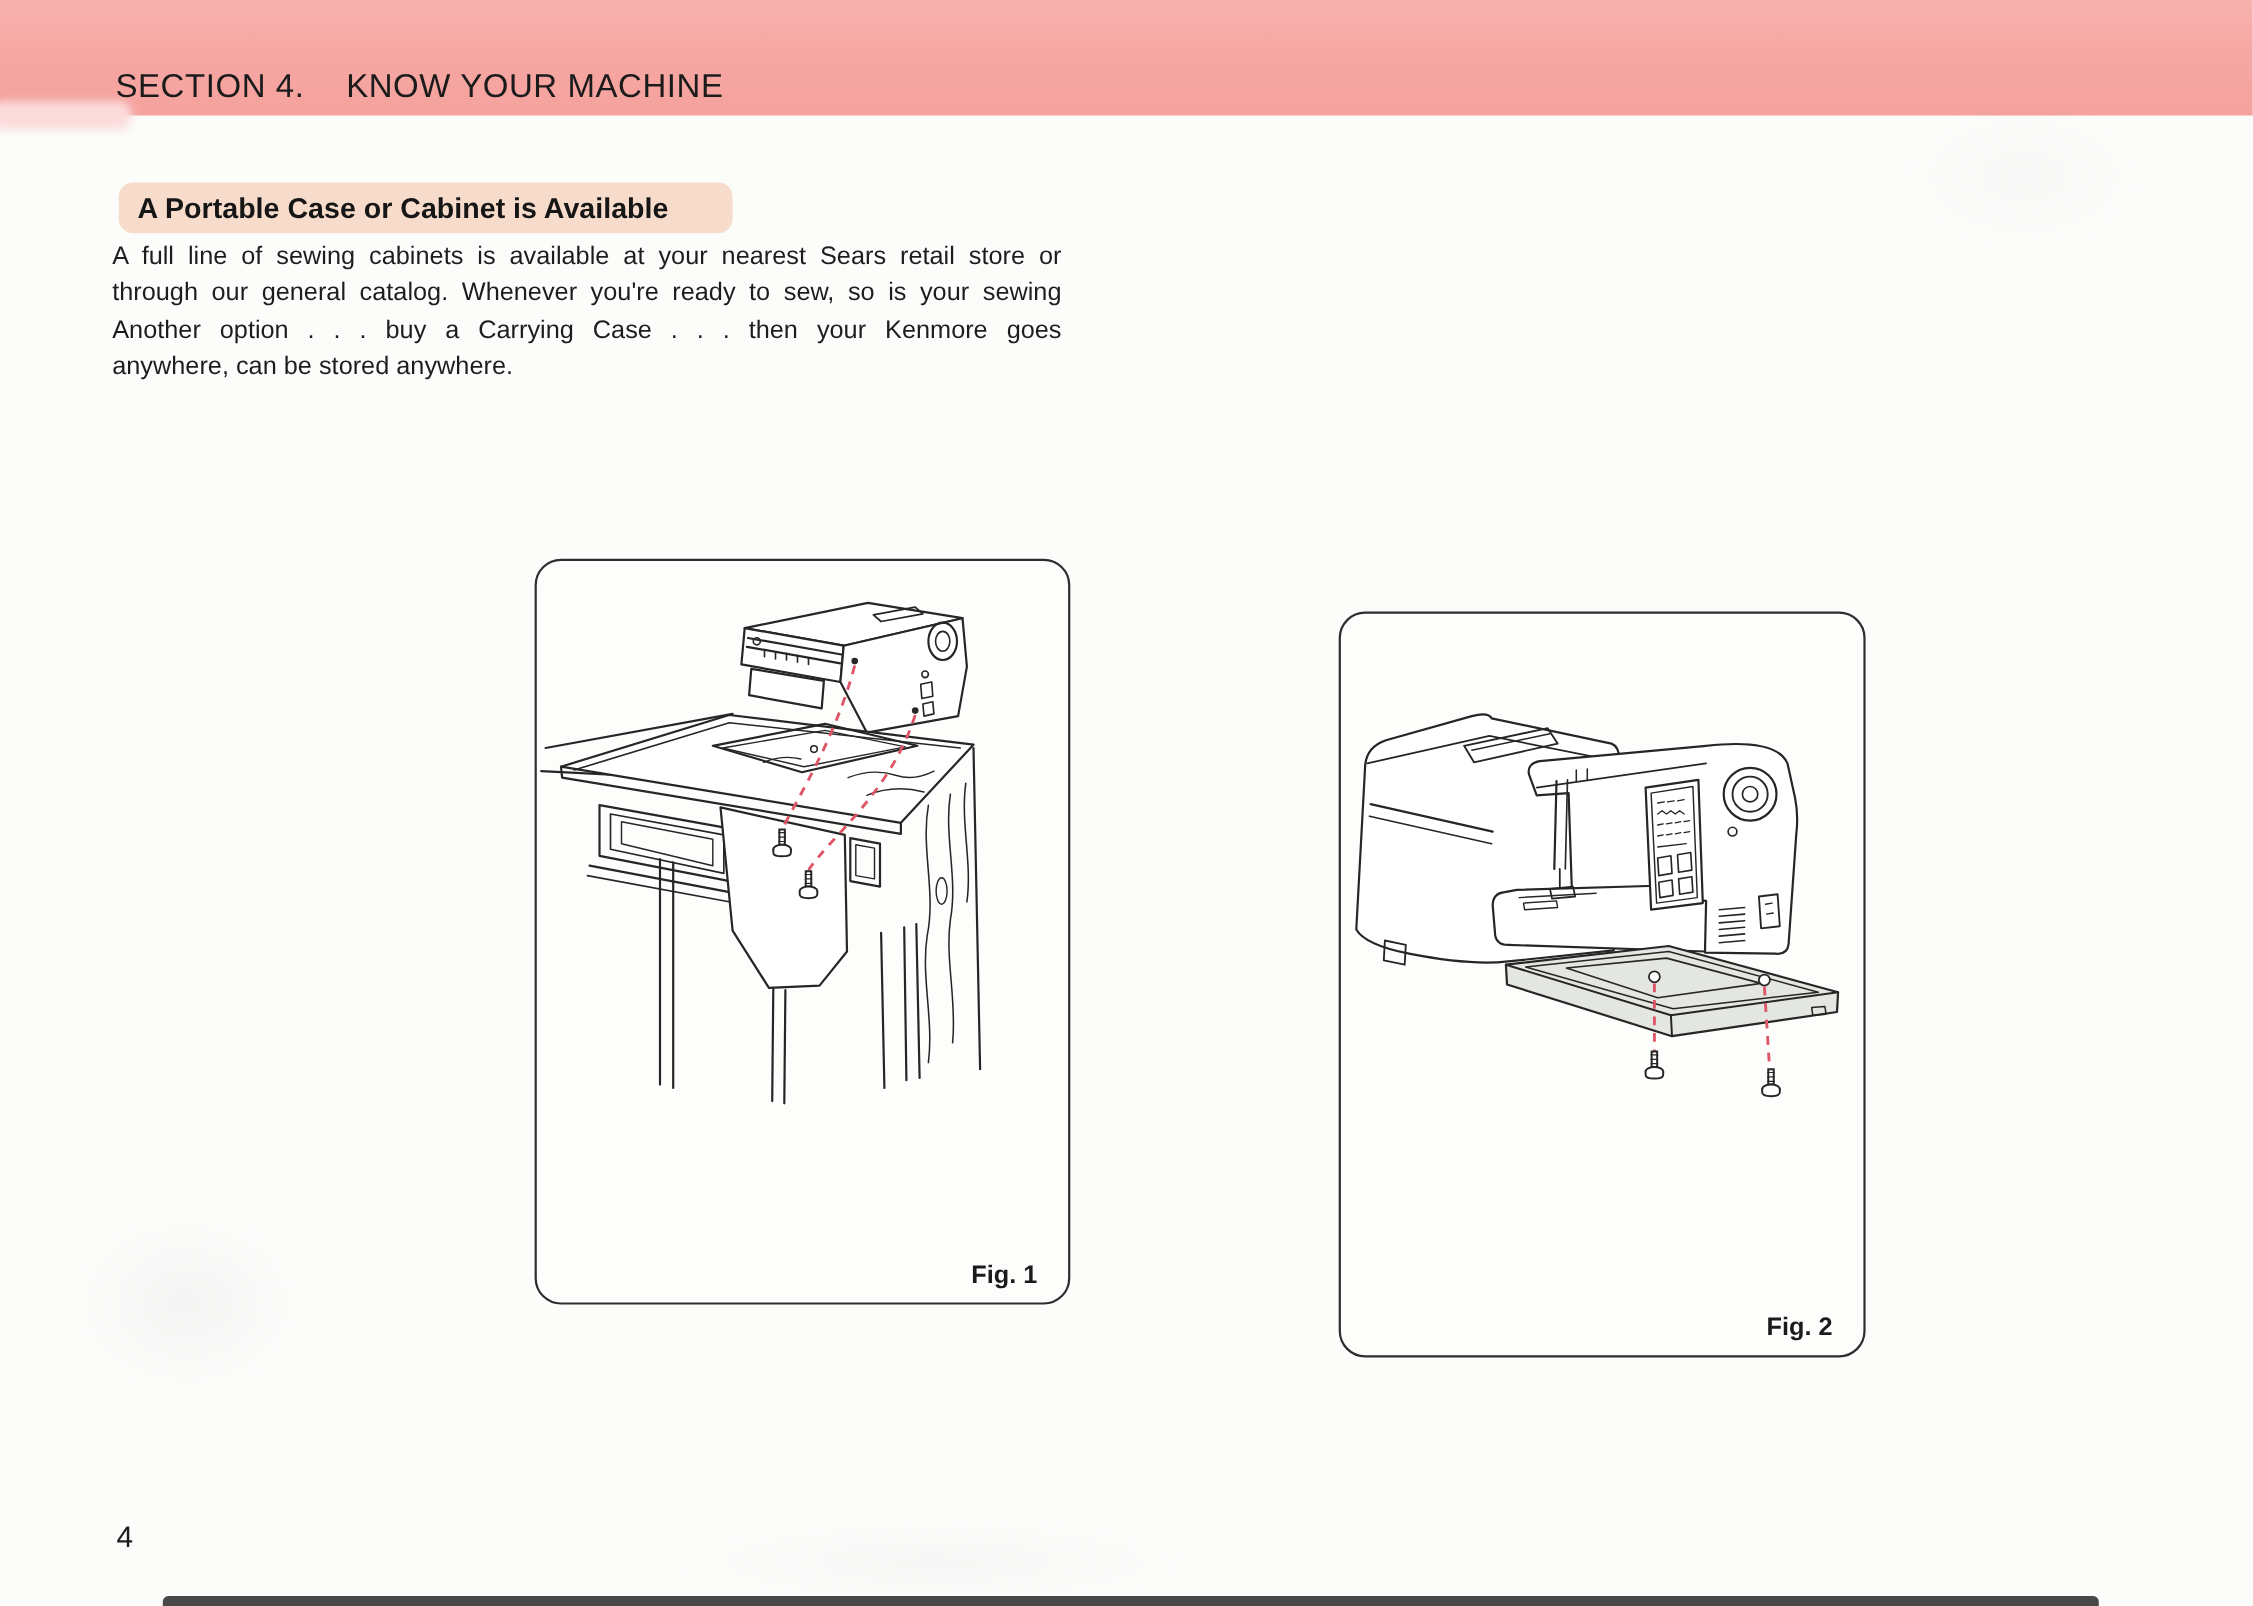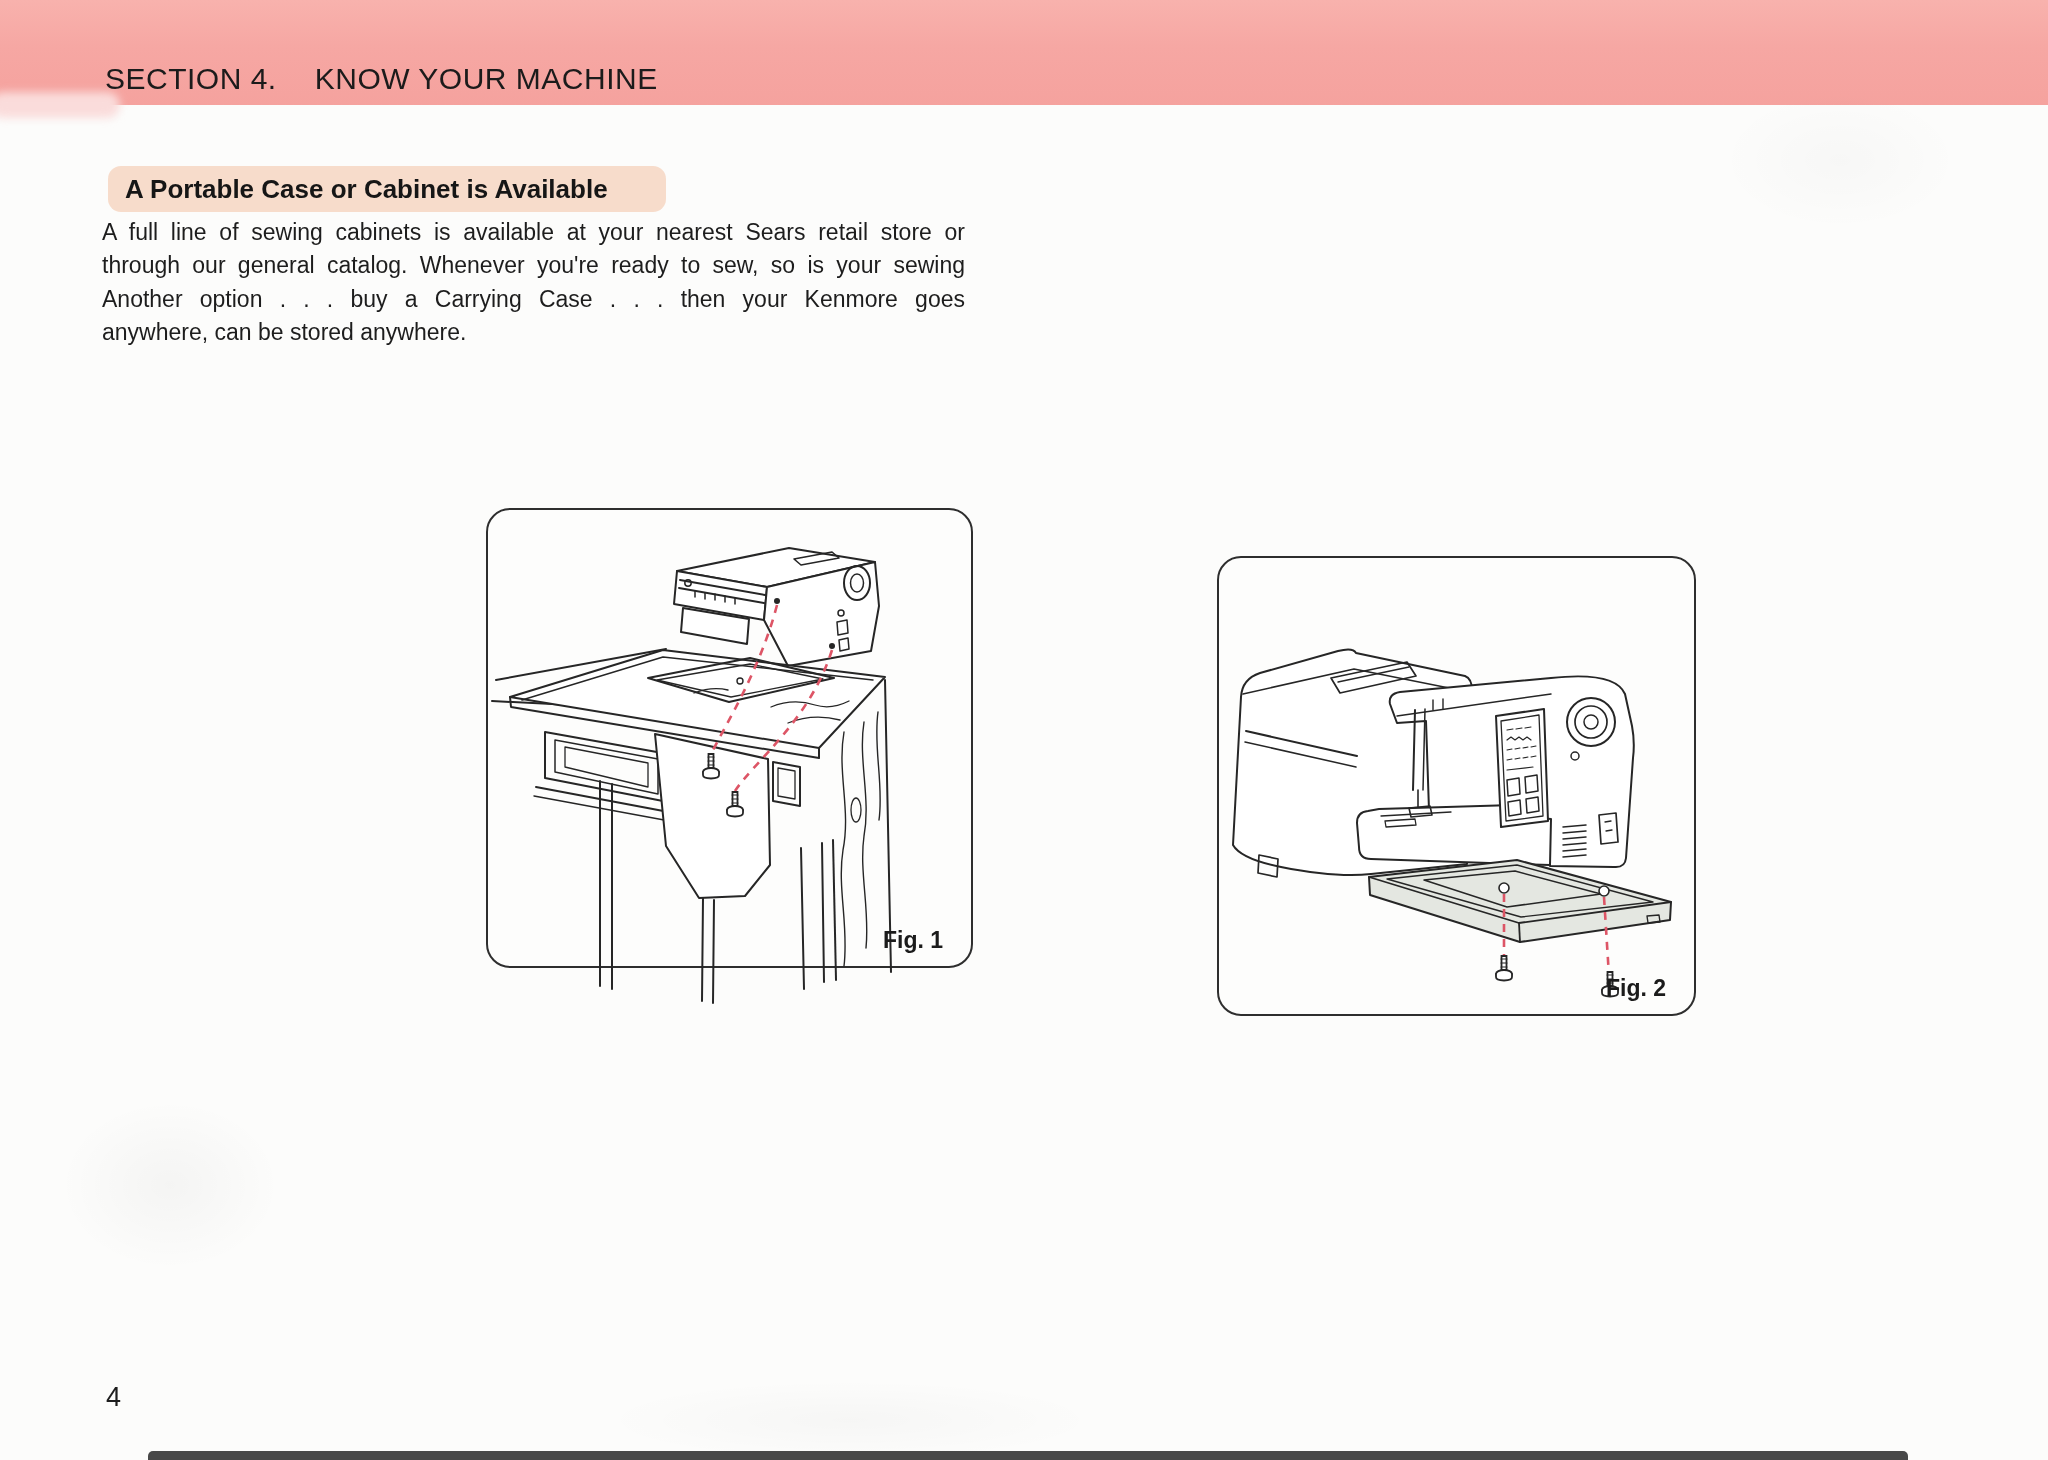--- a/index.html
+++ b/index.html
@@ -37,21 +37,21 @@
   }
   
   .body-text {
     position:absolute; left:102px; top:216px; width:863px;
     font-size:23px; line-height:33.4px; color:#1d1d1d;
   }
   .bline { text-align:justify; text-align-last:justify; }
   .bline-last { text-align:left; }
   
   .fig-panel {
-    position:absolute; top:508px; height:460px;
+    position:absolute; top:508px; height:678px;
     border:2px solid #2e2e2e; border-radius:24px;
     background:#fdfdfc;
   }
   #fig1 { left:486px; width:487px; }
   #fig2 { left:1217px; width:479px;margin-top:48px; }
   .fig-panel svg { position:absolute; left:0; top:0; }
   .fig-label {
     position:absolute; right:28px; bottom:12px;
     font-size:23px; font-weight:bold; color:#1b1b1b;
   }

